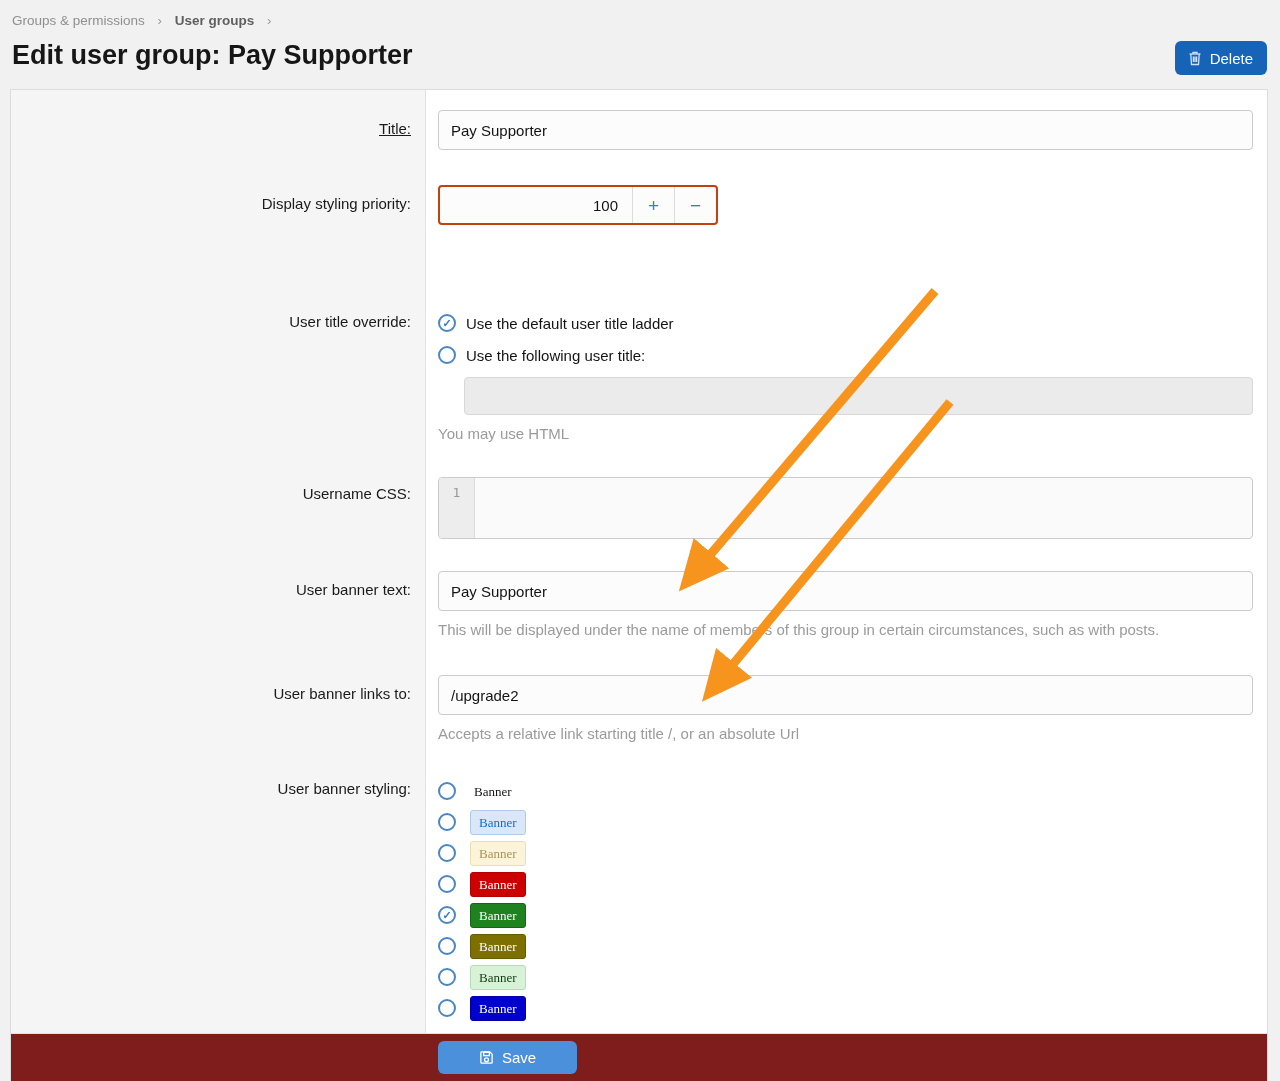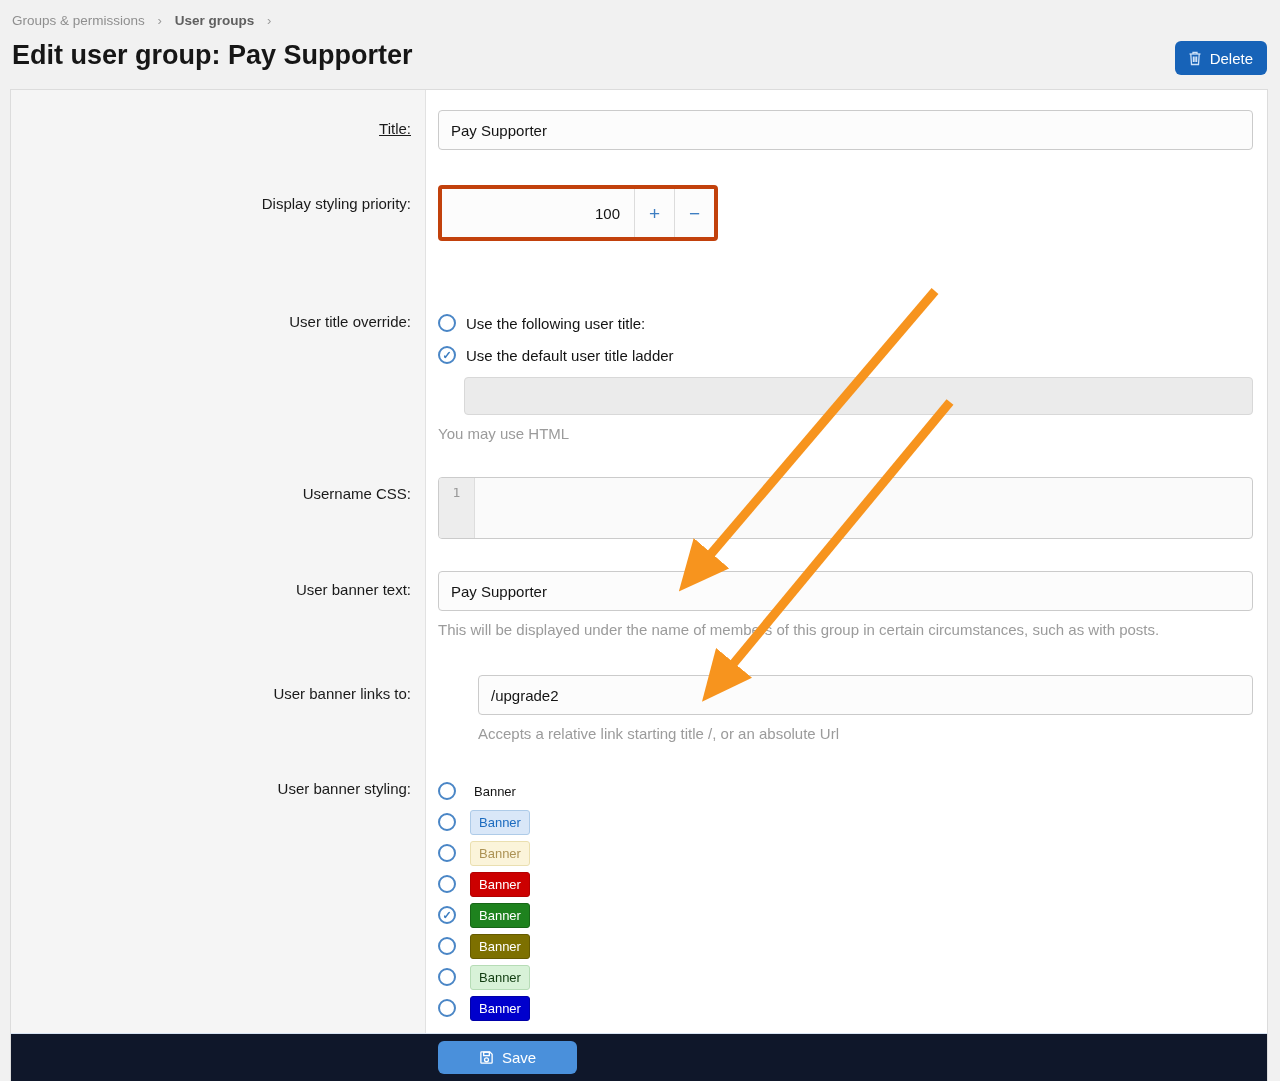--- a/index.html
+++ b/index.html
@@ -54,22 +54,22 @@
   .row-css .content-cell{padding-top:14px;padding-bottom:14px;}
   .row-css .label-cell{padding-top:22px;}
   .row-bannertext .content-cell{padding-top:20px;padding-bottom:16px;}
   .row-bannertext .label-cell{padding-top:30px;}
   .row-bannerlink .content-cell{padding-top:18px;padding-bottom:16px;}
   .row-bannerlink .label-cell{padding-top:28px;}
   .row-bannerstyle .content-cell{padding-top:18px;padding-bottom:13px;}
   .row-bannerstyle .label-cell{padding-top:19px;}
   
   .stepper{
-    display:inline-flex;align-items:stretch;height:56px;width:280px;
-    background:#fcfcfc;border:4px solid #c2410c;border-radius:4px;box-sizing:border-box;overflow:hidden;
+    display:inline-flex;align-items:stretch;height:40px;width:280px;
+    background:#fcfcfc;border:2px solid #c2410c;border-radius:4px;box-sizing:border-box;overflow:hidden;
   }
   .stepper .num{
     width:176px;border:none;background:transparent;text-align:right;
     font-family:inherit;font-size:15px;color:#141414;padding-right:14px;outline:none;
   }
   .stepper .step-btn{
     width:51px;border:none;border-left:1px solid #dcdcdc;background:transparent;
     color:#3d7ec2;font-size:19px;cursor:pointer;font-family:inherit;line-height:1;
   }
   
@@ -84,36 +84,36 @@
   
   .code-editor{
     display:flex;height:60px;border:1px solid #cbcbcb;border-radius:4px;overflow:hidden;background:#fafafa;
   }
   .code-editor .gutter{
     width:36px;background:#ededed;border-right:1px solid #dddddd;
     color:#999;font-family:"DejaVu Sans Mono", monospace;font-size:13px;
     text-align:center;padding-top:7px;box-sizing:border-box;
   }
   
-  .banner-option{display:flex;align-items:center;height:24px;}
+  .banner-option{display:flex;align-items:center;height:24px;font-family:Liberation Serif, serif;}
   .banner-option + .banner-option{margin-top:7px;}
   .banner-option .radio{margin-right:14px;}
   .chip{font-size:13px;line-height:1;padding:5px 8px;border-radius:3px;border:1px solid transparent;}
   .chip.plain{padding-left:3px;background:none;border-color:transparent;color:#141414;}
   .chip.blue{background:#d9e7f8;border-color:#aecbe8;color:#1c6bbf;}
   .chip.cream{background:#fbf4da;border-color:#eadfb0;color:#ac9254;}
   .chip.red{background:#cc0000;border-color:#b30000;color:#fff;}
   .chip.green{background:#1e821e;border-color:#176617;color:#fff;}
   .chip.olive{background:#7d7000;border-color:#655a00;color:#fff;}
   .chip.light-green{background:#d8f2d8;border-color:#b6dcb6;color:#103c10;}
   .chip.dark-blue{background:#0000cc;border-color:#0000a8;color:#fff;}
   
   .footer-bar{
     position:absolute;left:10px;right:12px;bottom:0;height:48px;
-    background:#0f172a;border-top:1px solid #d9e4f3;border-left:1px solid #dcdcdc;border-right:1px solid #dcdcdc;
+    background:#7f1d1d;border-top:1px solid #d9e4f3;border-left:1px solid #dcdcdc;border-right:1px solid #dcdcdc;
     box-sizing:border-box;display:flex;align-items:center;
   }
   .save-btn{
     margin-left:427px;height:33px;min-width:139px;
     background:#4a90db;color:#fff;border:none;border-radius:6px;
     font-size:15px;font-family:inherit;display:flex;align-items:center;justify-content:center;gap:8px;cursor:pointer;
   }
   
   .arrows{position:absolute;top:0;left:0;pointer-events:none;z-index:50;}
 </style>
@@ -158,26 +158,26 @@
         <button class="step-btn">+</button>
         <button class="step-btn">−</button>
       </div>
     </div>
   </div>
 
   <div class="row row-override" style="height:170px;">
     <div class="label-cell">User title override:</div>
     <div class="content-cell">
       <label class="radio-line">
+        <span class="radio checked"></span>
+        <span>Use the default user title ladder</span>
+      </label>
+      <label class="radio-line">
         <span class="radio"></span>
         <span>Use the following user title:</span>
-      </label>
-      <label class="radio-line">
-        <span class="radio checked"></span>
-        <span>Use the default user title ladder</span>
       </label>
       <div style="margin-top:10px;padding-left:26px;">
         <input class="text-input disabled" type="text" readonly="" disabled="" value="" style="">
       </div>
       <div class="hint">You may use HTML</div>
     </div>
   </div>
 
   <div class="row row-css" style="height:88px;">
     <div class="label-cell">Username CSS:</div>
@@ -190,21 +190,21 @@
   </div>
 
   <div class="row row-bannertext" style="height:106px;">
     <div class="label-cell">User banner text:</div>
     <div class="content-cell">
       <input class="text-input" type="text" value="Pay Supporter" style="">
       <div class="hint">This will be displayed under the name of members of this group in certain circumstances, such as with posts.</div>
     </div>
   </div>
 
-  <div class="row row-bannerlink" style="height:104px;gap:40px;">
+  <div class="row row-bannerlink" style="height:104px;">
     <div class="label-cell">User banner links to:</div>
     <div class="content-cell">
       <input class="text-input" type="text" value="/upgrade2" style="">
       <div class="hint">Accepts a relative link starting title /, or an absolute Url</div>
     </div>
   </div>
 
   <div class="row row-bannerstyle" style="height:272px;">
     <div class="label-cell">User banner styling:</div>
     <div class="content-cell">

